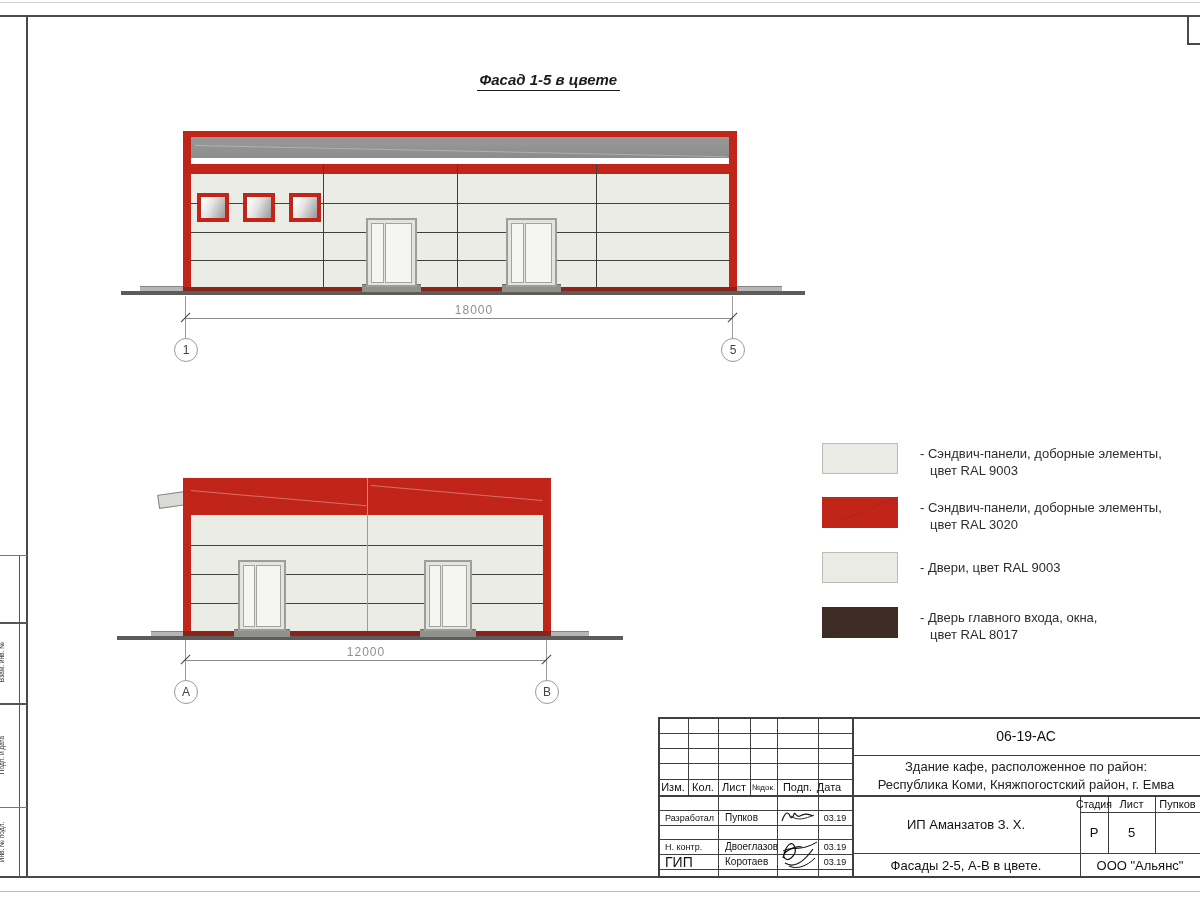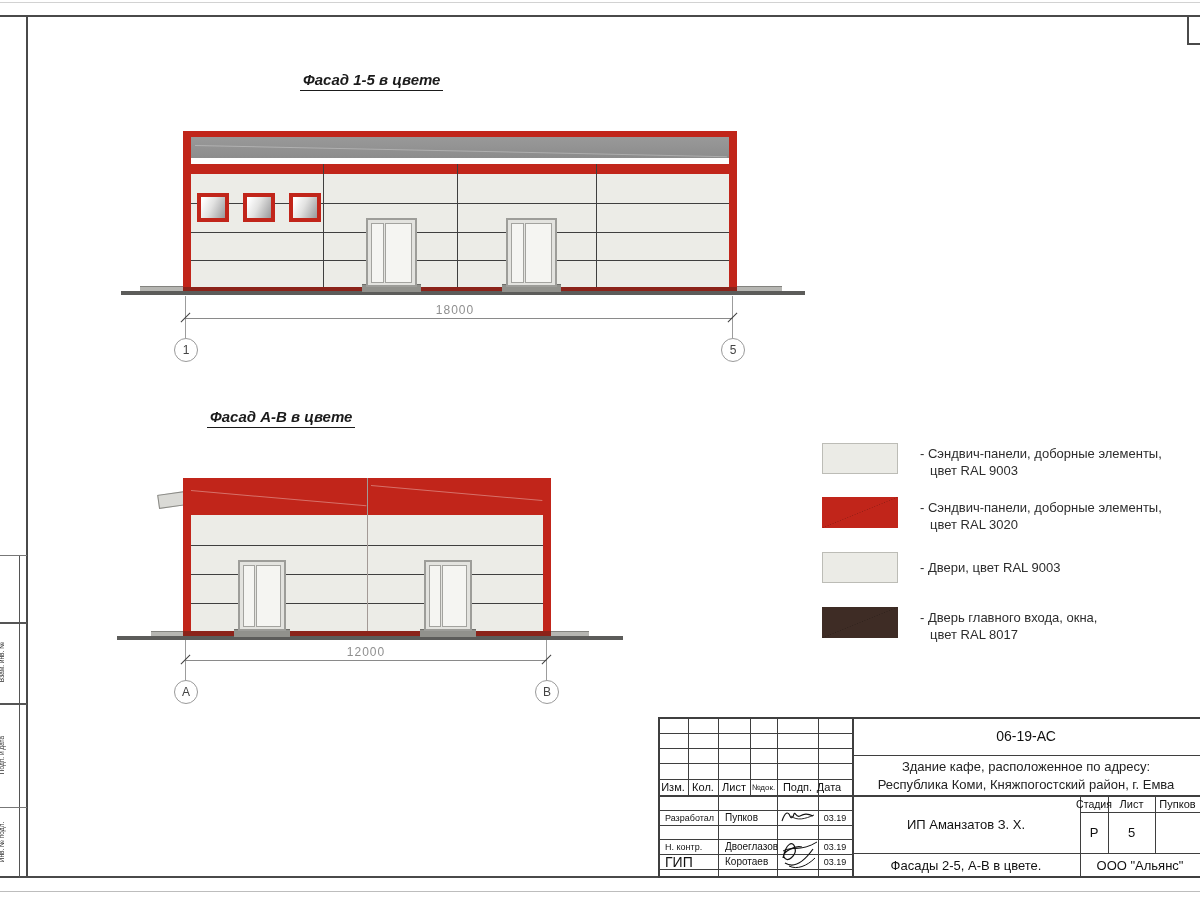--- a/index.html
+++ b/index.html
@@ -3,21 +3,21 @@
 <meta charset="utf-8">
 <style>
   html,body{margin:0;padding:0;background:#e8e8e8}
   #page{position:relative;width:1200px;height:900px;background:#ffffff;overflow:hidden;
         font-family:"Liberation Sans","DejaVu Sans",sans-serif;color:#222}
   .abs{position:absolute}
   i.vl,i.hl{position:absolute;display:block;background:#3f3f3f}
   i.vl{width:1px} i.hl{height:1px}
   .red{background:var(--red)}
   
-  .ftitle{position:absolute;text-align:left;font-style:italic;font-weight:bold;font-size:15px;color:#1b1b1b}
+  .ftitle{position:absolute;text-align:right;font-style:italic;font-weight:bold;font-size:15px;color:#1b1b1b}
   .ftitle span{border-bottom:1.5px solid #1b1b1b;padding:0 3px 2px}
   
   .dimtxt{position:absolute;text-align:center;font-size:12px;color:#8f8f8f;letter-spacing:1px}
   .tick{background:#666;transform:rotate(-45deg)}
   .bub{position:absolute;width:22px;height:22px;border:1px solid #9a9a9a;border-radius:50%;
        background:#fff;text-align:center;line-height:22px;font-size:12px;color:#444}
   
   .panels{background:var(--panel)}
   .pj{background:var(--panel-joint)}
   .vj{background:#a8a8a2}
@@ -109,27 +109,24 @@
       <div class="leaf" style="left:3px;width:13px"></div>
       <div class="leaf" style="left:17px;right:3px"></div>
     </div>
   </div>
 
   <i class="vl" style="left:185px;top:296px;height:42px;background:#9c9c9c"></i>
   <i class="vl" style="left:732px;top:296px;height:42px;background:#9c9c9c"></i>
   <i class="hl" style="left:185px;top:318px;width:548px;background:#8a8a8a"></i>
   <i class="hl tick" style="left:179px;top:317px;width:13px"></i>
   <i class="hl tick" style="left:726px;top:317px;width:13px"></i>
-  <div class="dimtxt" style="left:181px;top:303px;width:548px">18000</div>
+  <div class="dimtxt" style="left:200px;top:303px;width:548px">18000</div>
   <div class="bub" style="left:174px;top:338px">1</div>
   <div class="bub" style="left:721px;top:338px">5</div>
 
-  <div class="ftitle" style="left:207px;top:408px;width:320px">
-    <span>Фасад А-В в цвете</span>
-  </div>
 
   <div class="gpadl" style="left:151px;top:631px;width:438px;height:6px"></div>
   <div class="gdark" style="left:117px;top:636px;width:506px;height:4px"></div>
   <div class="abs" style="left:158px;top:493px;width:26px;height:12px;background:#dadad6;border:1px solid #8a8a86;transform:rotate(-8deg)"></div>
 
   <div class="abs" style="left:183px;top:478px;width:368px;height:159px">
     <div class="abs red" style="left:0;top:0;width:368px;height:37px;overflow:hidden">
       <div class="streak" style="left:8px;top:12px;width:176px;transform:rotate(5deg)"></div>
       <div class="streak" style="left:188px;top:7px;width:172px;transform:rotate(5deg)"></div>
     </div>
@@ -251,21 +248,21 @@
     </svg>
     <svg style="position:absolute;left:117px;top:119px;z-index:2" width="46" height="36" viewBox="0 0 46 36">
       <path d="M8 22 C11 7, 18 4, 20 12 C22 19, 12 28, 9 21 C7 16, 20 9, 27 11" stroke="#111" fill="none" stroke-width="1.2"></path>
       <path d="M10 27 C18 32, 28 27, 38 13" stroke="#111" fill="none" stroke-width="1.2"></path>
       <path d="M8 15 C16 10, 26 16, 42 6" stroke="#111" fill="none" stroke-width="1"></path>
       <path d="M14 30 C22 34, 32 30, 40 22" stroke="#111" fill="none" stroke-width="1"></path>
     </svg>
 
     <div class="tc" style="left:194px;top:0;width:348px;height:38px;font-size:14px">06-19-АС</div>
     <div class="abs" style="left:194px;top:38px;width:348px;height:40px;text-align:center;font-size:13px;line-height:18px;padding-top:3px;box-sizing:border-box">
-      <div>Здание кафе, расположенное по адресу:</div>
+      <div>Здание кафе, расположенное по район:</div>
       <div>Республика Коми, Княжпогостский район, г. Емва</div>
     </div>
     <div class="tc" style="left:194px;top:78px;width:228px;height:58px;font-size:13px">ИП Аманзатов З. Х.</div>
     <div class="tc" style="left:422px;top:78px;width:28px;height:17px;font-size:10.5px">Стадия</div>
     <div class="tc" style="left:450px;top:78px;width:47px;height:17px">Лист</div>
     <div class="tc" style="left:497px;top:78px;width:45px;height:17px">Пупков</div>
     <div class="tc" style="left:422px;top:95px;width:28px;height:41px;font-size:13px">Р</div>
     <div class="tc" style="left:450px;top:95px;width:47px;height:41px;font-size:13px">5</div>
     <div class="tc" style="left:194px;top:136px;width:228px;height:25px;font-size:13px">Фасады 2-5, А-В в цвете.</div>
     <div class="tc" style="left:422px;top:136px;width:120px;height:25px;font-size:13px">ООО "Альянс"</div>

